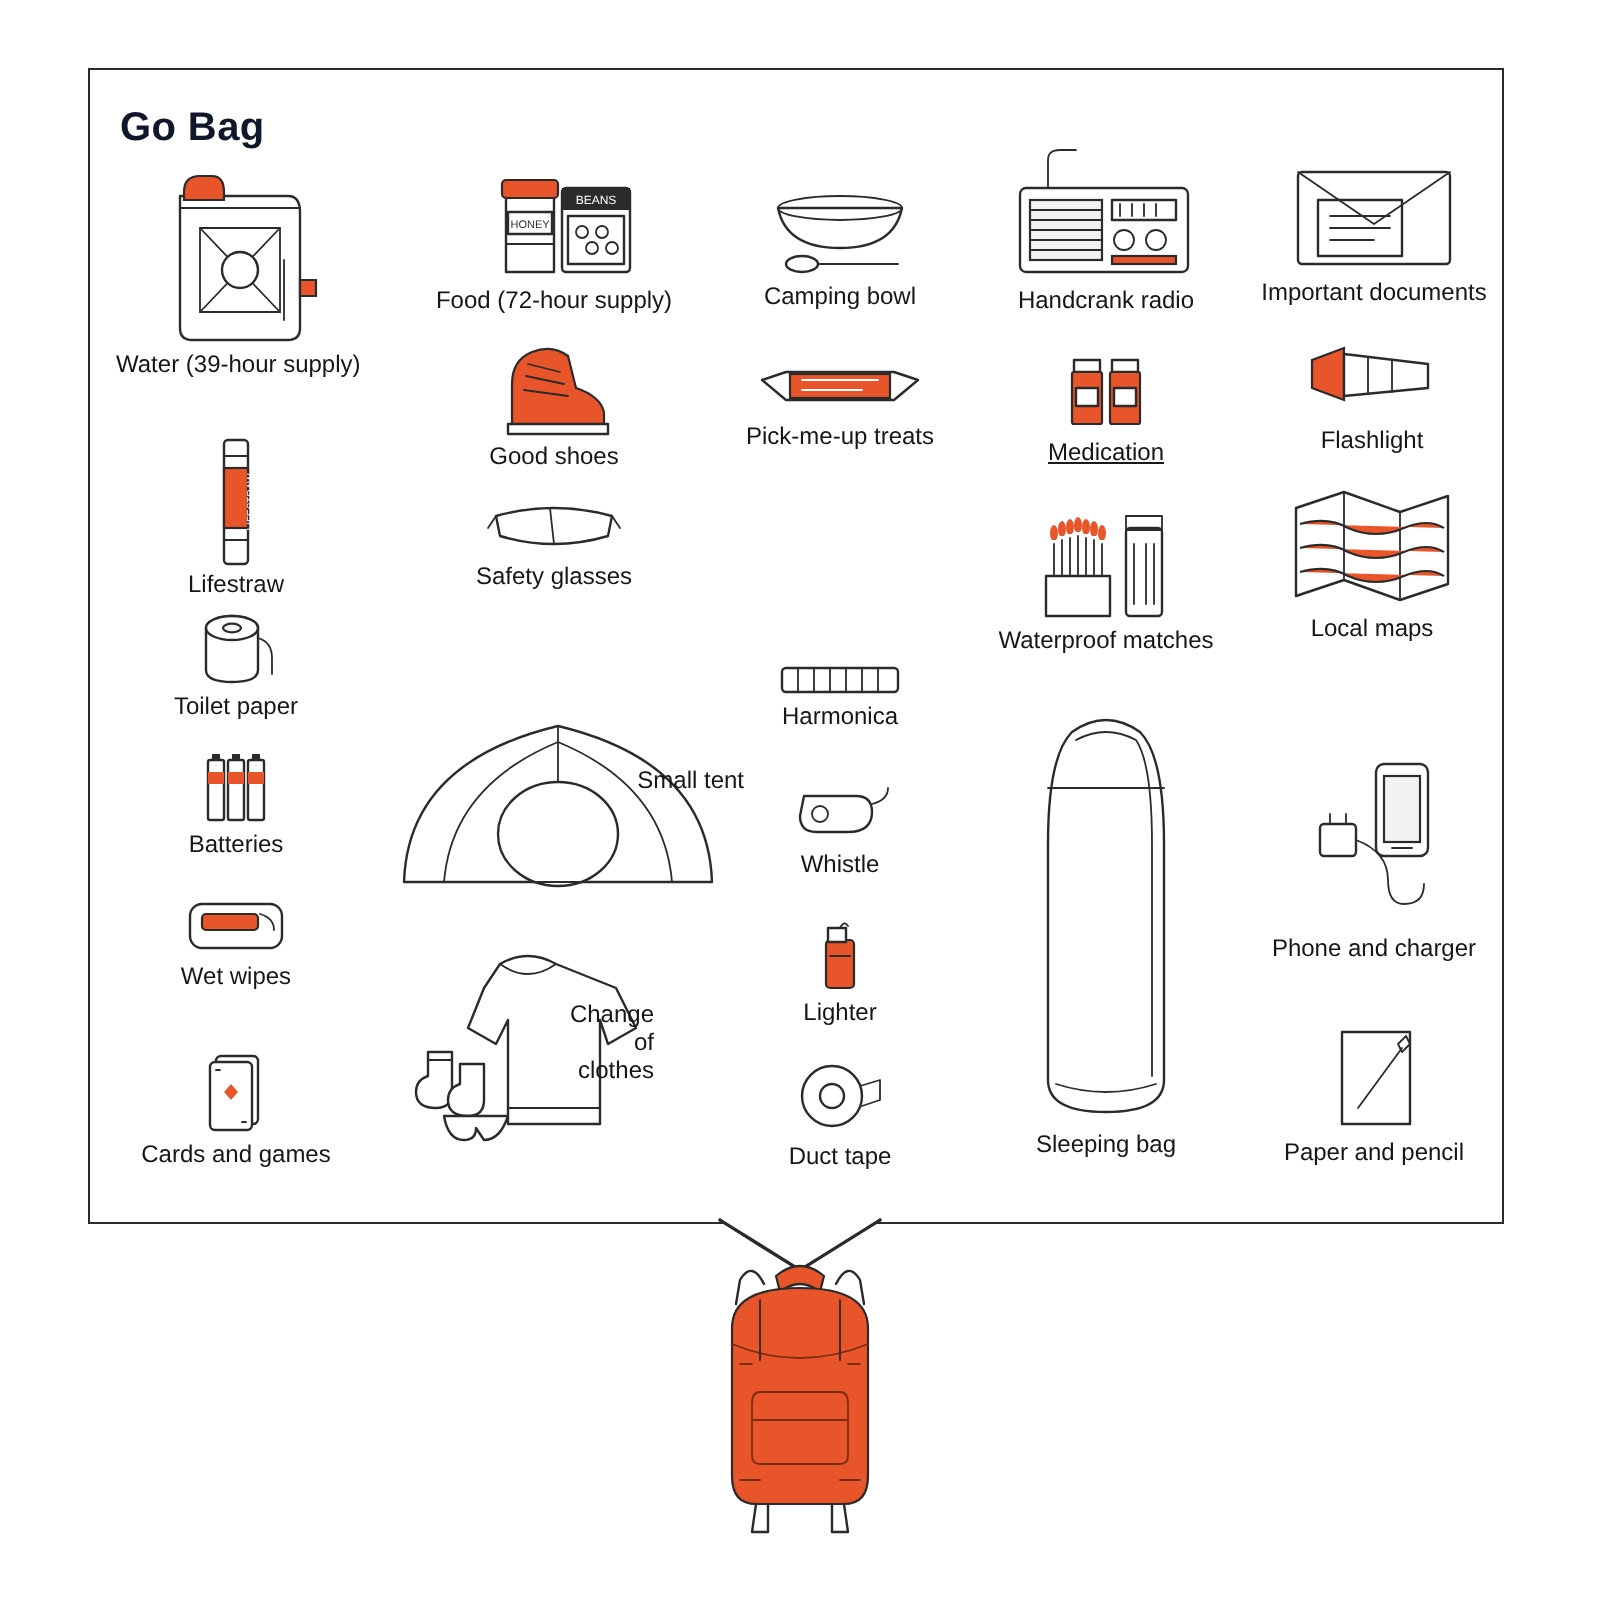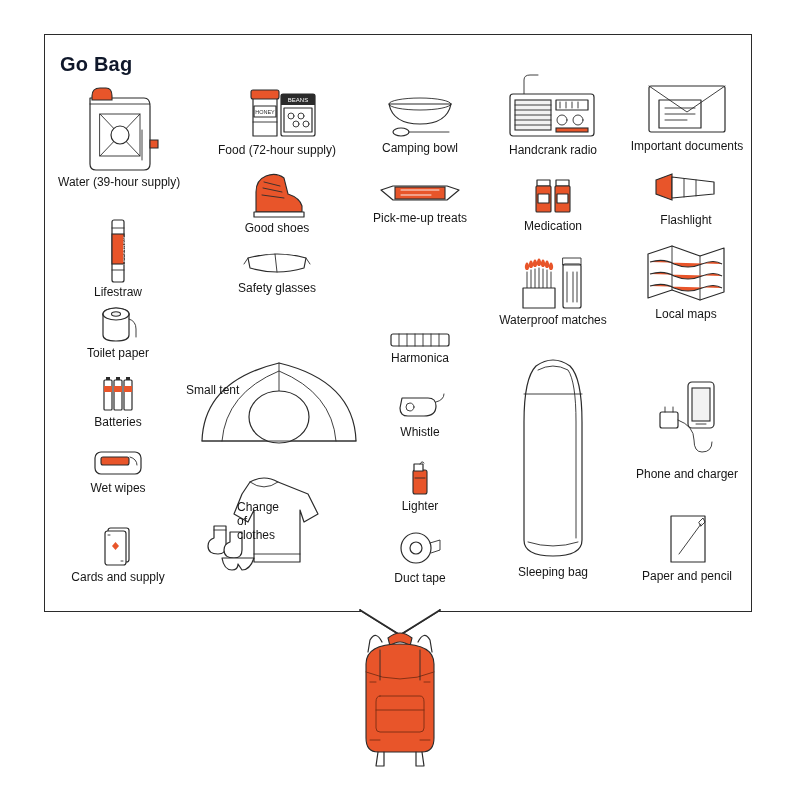--- a/index.html
+++ b/index.html
@@ -67,21 +67,21 @@
     color: #161616;
     margin-top: 2px;
     white-space: nowrap;
   }
 
   
   .inline-cap {
     position: absolute;
     font-size: 12px;
     line-height: 14px;
-    text-align: left;
+    text-align: right;
     color: #161616;
   }
 
   
   #backpack {
     position: absolute;
     left: 340px;
     top: 620px;
     width: 120px;
     height: 150px;
@@ -170,21 +170,21 @@
     <span class="cap">Wet wipes</span>
   </div>
 
   <div class="item" style="left:62px; top:525px; width:112px;">
     <svg class="art" width="34" height="44" viewBox="0 0 34 44">
       <rect class="wh" x="7" y="3" width="21" height="34" rx="2.5"></rect>
       <rect class="wh" x="4" y="6" width="21" height="34" rx="2.5"></rect>
       <path class="orf" d="M14.5 17 L18 21 L14.5 25 L11 21 Z"></path>
       <path class="ln2" d="M7 10 L9 10 M20 36 L22 36"></path>
     </svg>
-    <span class="cap">Cards and supply</span>
+    <span class="cap">Cards and games</span>
   </div>
 
   <div class="item" style="left:212px; top:80px; width:130px;">
     <svg class="art" width="96" height="62" viewBox="0 0 96 62">
 
       <path class="wh" d="M24 18 L48 18 L48 56 L24 56 Z"></path>
       <rect class="or" x="22" y="10" width="28" height="9" rx="2"></rect>
       <rect class="wh" x="25" y="26" width="22" height="11"></rect>
       <text x="36" y="34" font-size="5.5" text-anchor="middle" fill="#2b2b2b" font-family="Liberation Sans, sans-serif">HONEY</text>
       <path class="ln2" d="M24 42 L48 42"></path>
@@ -312,21 +312,21 @@
       <path class="ln2" d="M13 33 L49 33 M13 38 L49 38 M13 43 L49 43 M13 48 L49 48 M13 53 L49 53"></path>
       <rect class="wh" x="54" y="28" width="32" height="10"></rect>
       <path class="ln2" d="M58 30 L58 36 M64 30 L64 36 M70 30 L70 36 M76 30 L76 36"></path>
       <circle class="ln2" cx="60" cy="48" r="5"></circle>
       <circle class="ln2" cx="76" cy="48" r="5"></circle>
       <rect class="or" x="54" y="56" width="32" height="4"></rect>
     </svg>
     <span class="cap">Handcrank radio</span>
   </div>
 
-  <div class="item" style="left:506px; top:176px; width:94px;">
+  <div class="item" style="left:506px; top:176px; width:94px;text-decoration:underline;">
     <svg class="art" width="56" height="42" viewBox="0 0 56 42">
       <rect class="wh" x="12" y="4" width="13" height="6"></rect>
       <rect class="or" x="11" y="10" width="15" height="26" rx="1"></rect>
       <rect class="wh" x="13" y="18" width="11" height="9"></rect>
       <rect class="wh" x="31" y="4" width="13" height="6"></rect>
       <rect class="or" x="30" y="10" width="15" height="26" rx="1"></rect>
       <rect class="wh" x="32" y="18" width="11" height="9"></rect>
     </svg>
     <span class="cap">Medication</span>
   </div>

